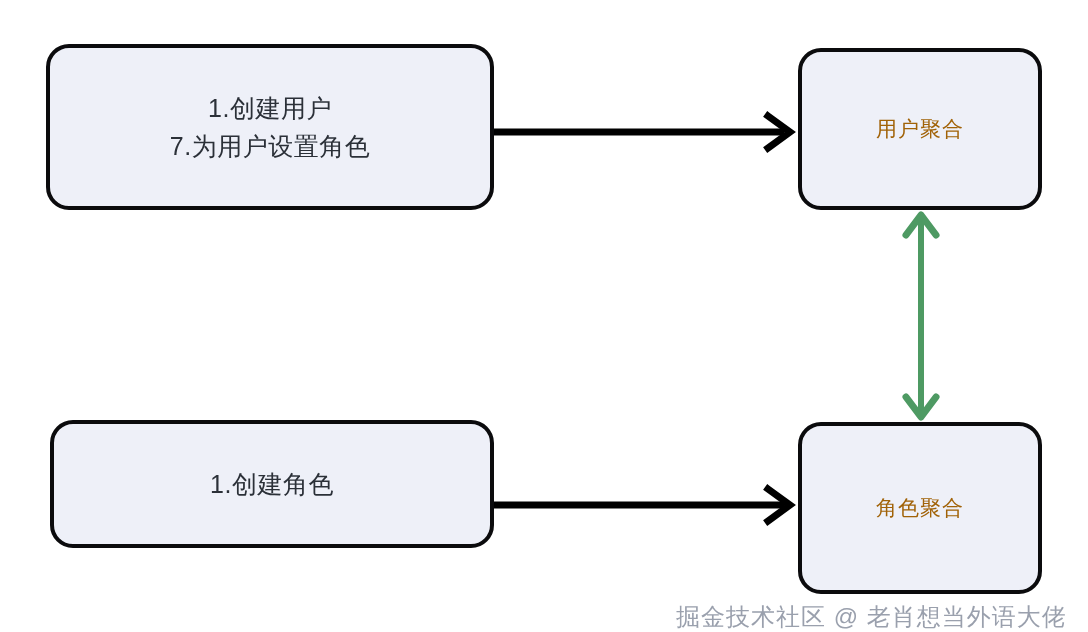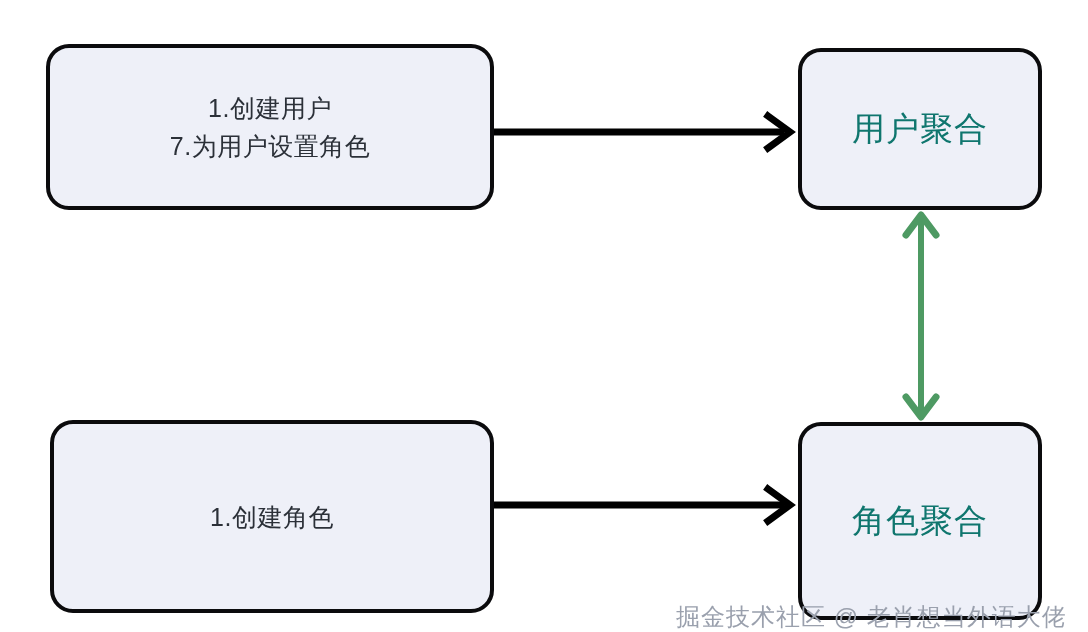--- a/index.html
+++ b/index.html
@@ -33,32 +33,32 @@
     color: #2b3038;
     font-size: 25px;
     line-height: 38px;
     letter-spacing: 0.5px;
     white-space: nowrap;
   }
   .node-line {
     display: block;
   }
   .node-single {
-    color: #0f766e;
-    font-size: 33px;
+    color: #a16207;
+    font-size: 21px;
     line-height: 34px;
     letter-spacing: 1px;
     white-space: nowrap;
   }
 
   
   #node-user-ops   { left: 46px;  top: 44px;  width: 448px; height: 166px; }
-  #node-role-ops   { left: 50px;  top: 420px; width: 444px; height: 193px; }
+  #node-role-ops   { left: 50px;  top: 420px; width: 444px; height: 128px; }
   #node-user-agg   { left: 798px; top: 48px;  width: 244px; height: 162px; }
-  #node-role-agg   { left: 798px; top: 422px; width: 244px; height: 198px; }
+  #node-role-agg   { left: 798px; top: 422px; width: 244px; height: 172px; }
 
   .edge {
     position: absolute;
   }
   #edge-user-ops-to-user-agg { left: 492px; top: 104px; width: 306px; height: 56px; }
   #edge-role-ops-to-role-agg { left: 492px; top: 477px; width: 306px; height: 56px; }
   #edge-user-agg-role-agg    { left: 893px; top: 206px; width: 56px;  height: 220px; }
 
   .watermark {
     position: absolute;

